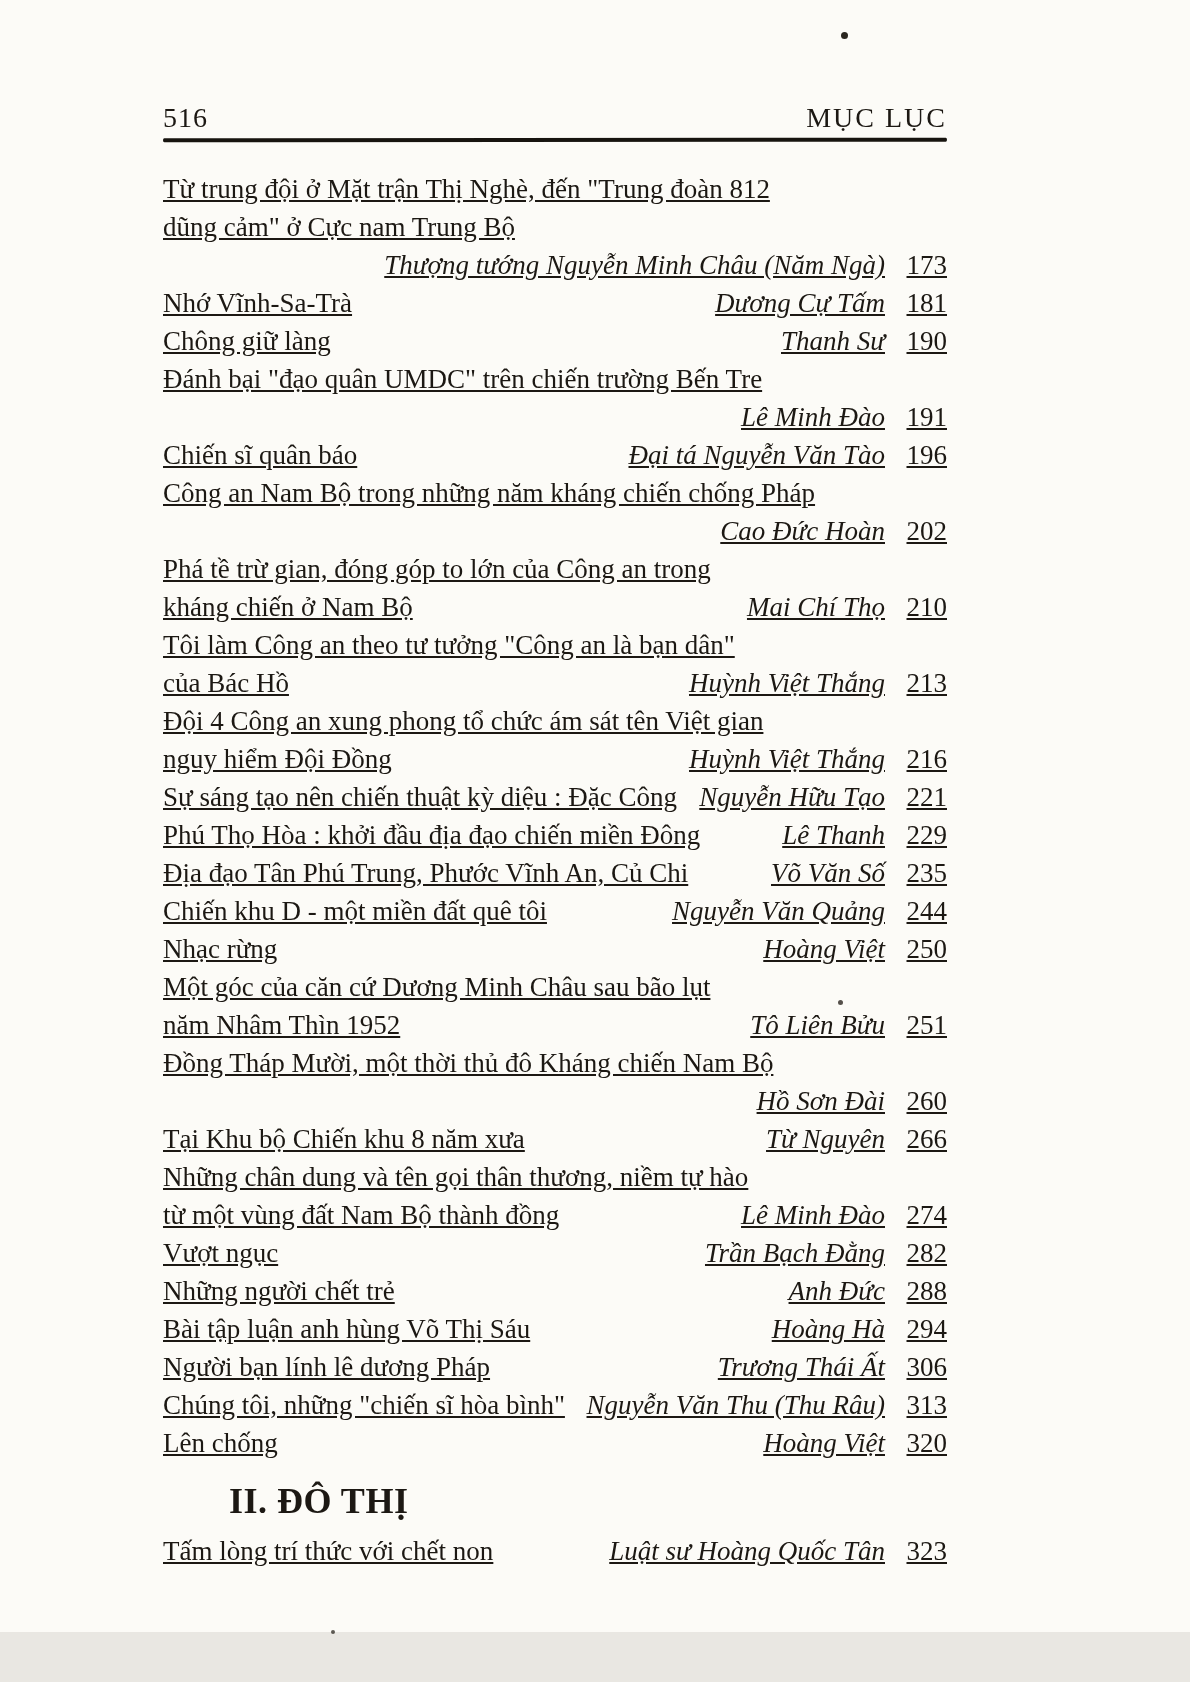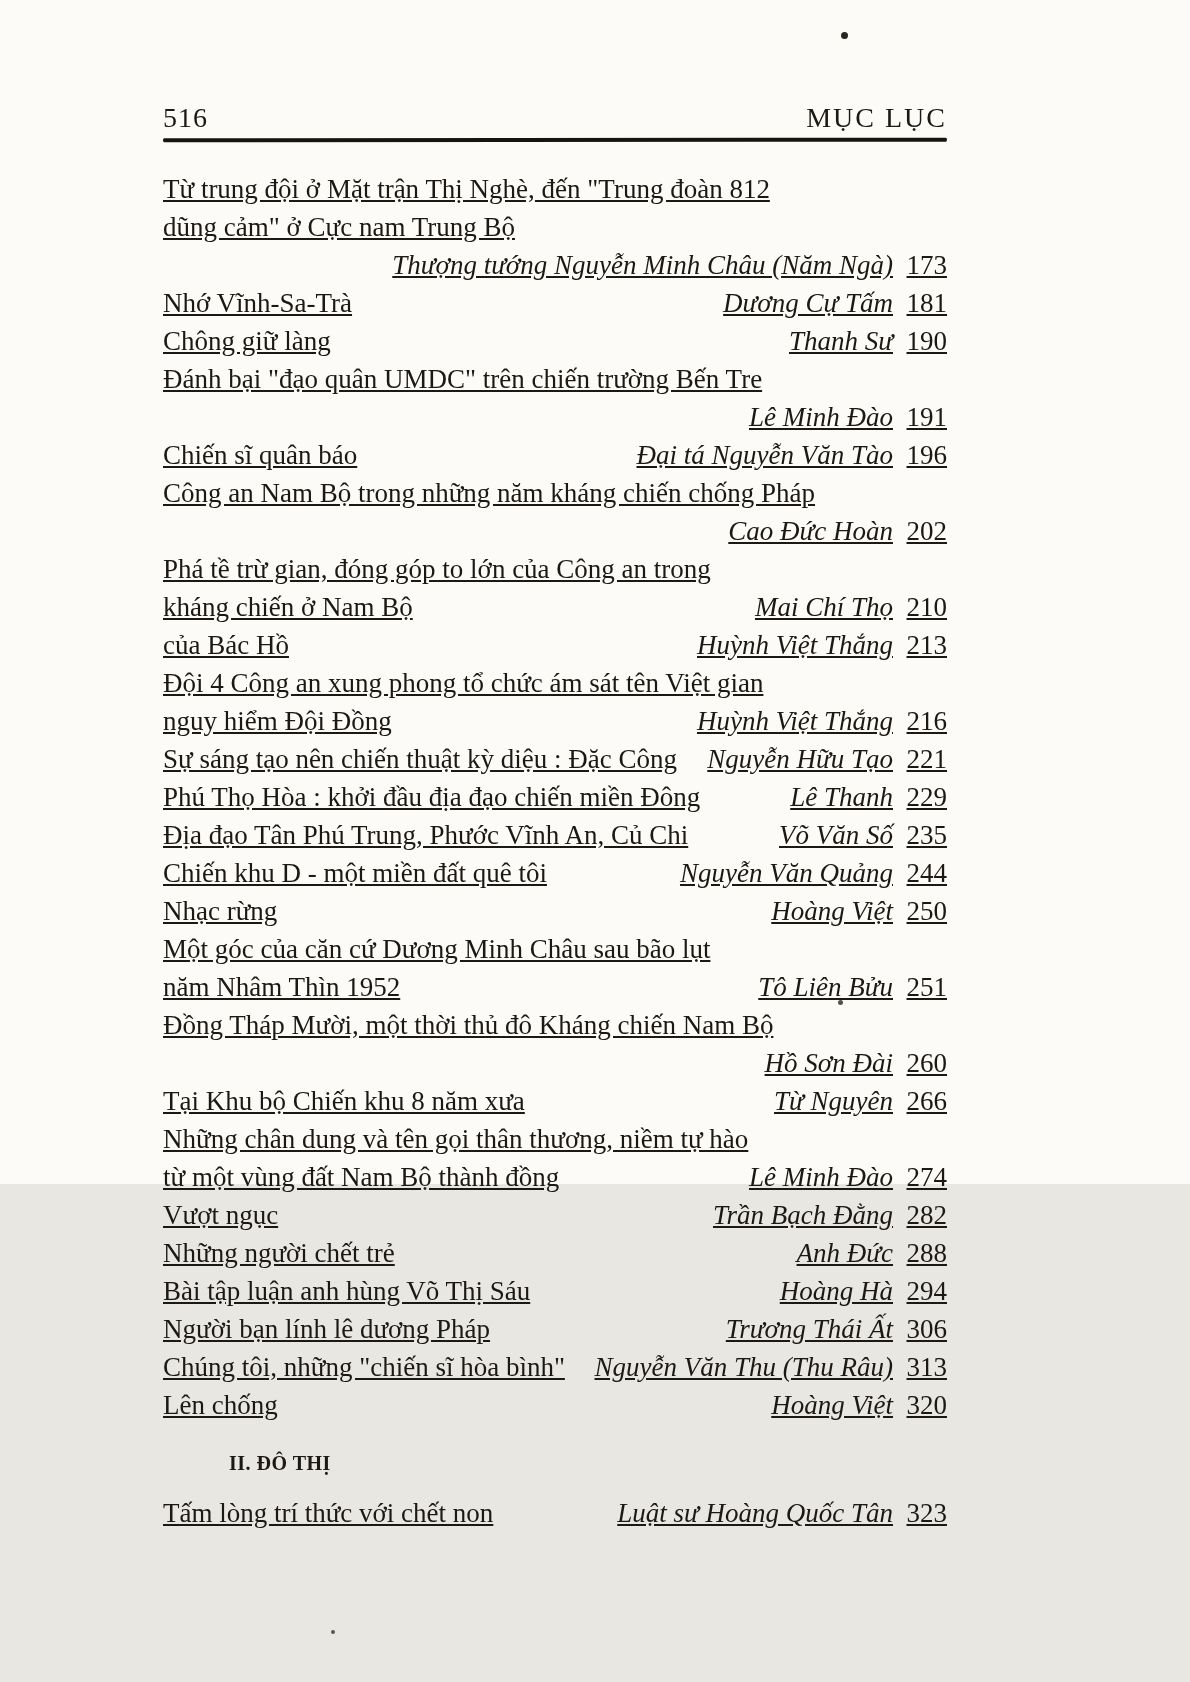--- a/index.html
+++ b/index.html
@@ -4,21 +4,21 @@
 <style>
   html,body{margin:0;padding:0;}
   body{
     width:1190px;height:1682px;
     background:#e9e7e2;
     font-family:"Liberation Serif","DejaVu Serif",serif;
     overflow:hidden;
   }
   .page{
     position:relative;
-    width:1190px;height:1184px;
+    width:1190px;height:1632px;
     background:#fcfbf7;
     color:#1c1813;
   }
   .content{
     position:absolute;
     left:163px;top:102px;
     width:784px;
   }
   .hdr{
     display:flex;
@@ -50,27 +50,27 @@
   }
   .t-title{flex:0 1 auto;}
   .t-author{
     font-style:italic;
     margin-left:auto;
     padding-left:18px;
     text-align:right;
   }
   .t-page{
     min-width:44px;
-    margin-left:10px;
+    margin-left:18px;
     text-align:right;
     flex:0 0 auto;
   }
   .sec-heading{
     font-weight:bold;
-    font-size:20px;
+    font-size:36px;
     letter-spacing:0.5px;
     margin:20px 0 12px 66px;
     line-height:38px;
   }
   .speck{
     position:absolute;
     background:#2a261f;
     border-radius:50%;
   }
   #speck-a{width:7px;height:7px;left:841px;top:32px;}
@@ -149,20 +149,23 @@
             <span class="t-title">Phá tề trừ gian, đóng góp to lớn của Công an trong</span>
           </div>
           <div class="toc-line">
             <span class="t-title">kháng chiến ở Nam Bộ</span>
             <span class="t-author">Mai Chí Thọ</span>
             <span class="t-page">210</span>
           </div>
         </div>
         <div class="toc-entry">
           <div class="toc-line">
+            <span class="t-title">Tôi làm Công an theo tư tưởng "Công an là bạn dân"</span>
+          </div>
+          <div class="toc-line">
             <span class="t-title">của Bác Hồ</span>
             <span class="t-author">Huỳnh Việt Thắng</span>
             <span class="t-page">213</span>
           </div>
         </div>
         <div class="toc-entry">
           <div class="toc-line">
             <span class="t-title">Đội 4 Công an xung phong tổ chức ám sát tên Việt gian</span>
           </div>
           <div class="toc-line">

